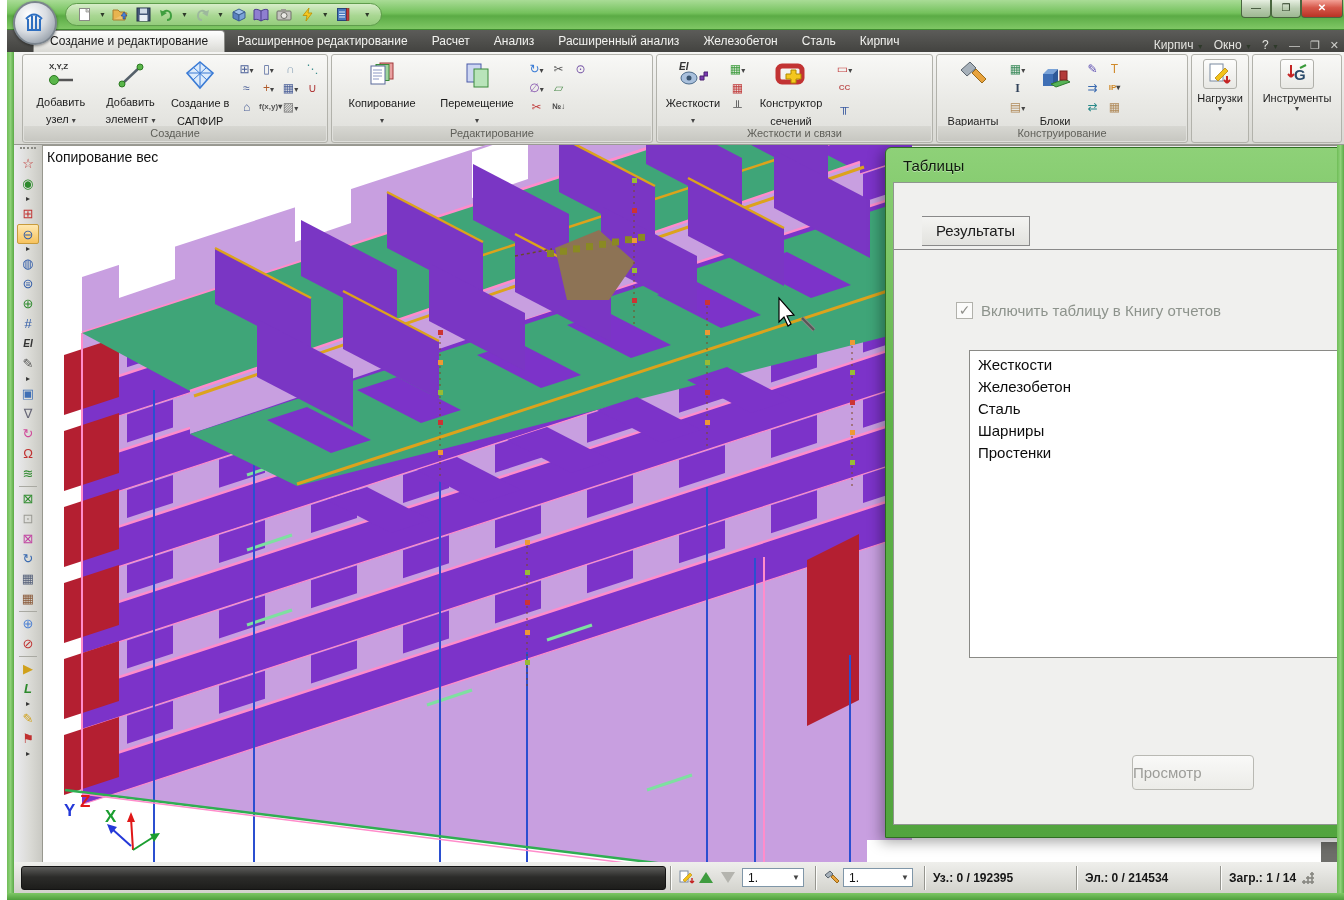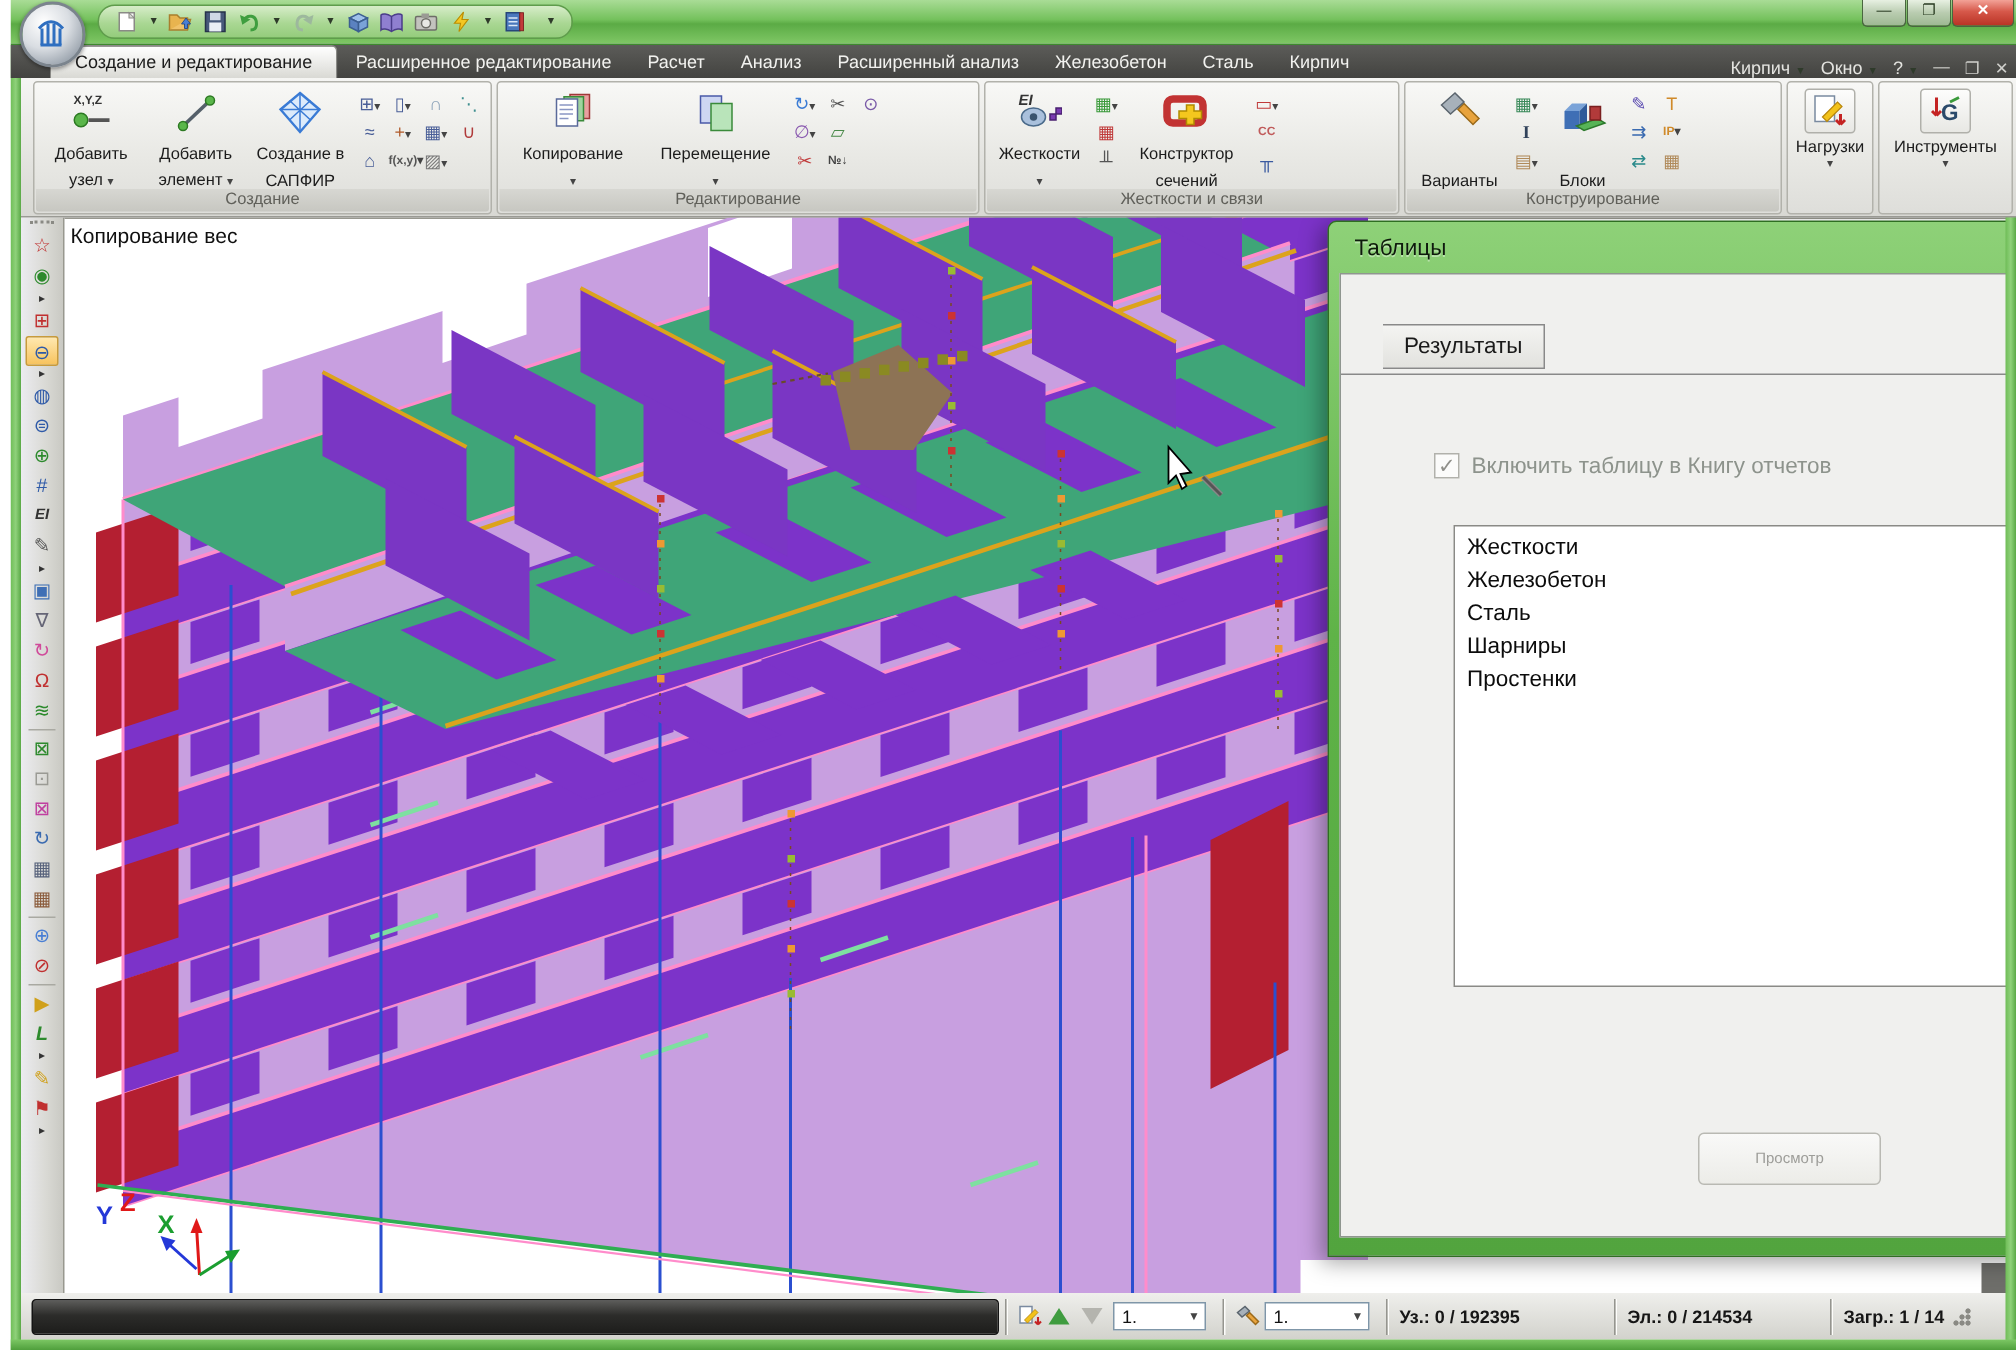--- a/index.html
+++ b/index.html
@@ -114,21 +114,21 @@
     gap:8px; font-size:15px; color:#8d938c; }
   .cb { width:17px; height:17px; background:#fbfbfa; border:1px solid #b1b1ab;
     color:#8f8f8a; font-size:14px; line-height:15px; text-align:center; }
   .dlg-list { position:absolute; left:75px; top:167px; width:400px; height:308px;
     background:#fff; border:1px solid #8a8a86; font-size:15px; color:#0c0c0c;
     padding:3px 0 0 8px; line-height:22px; }
   .dlg-btn { position:absolute; left:238px; top:572px; width:122px; height:35px;
     border:1px solid #b9b9b3; border-radius:4px;
     background:linear-gradient(#f9f9f8,#ececе8);
     background:linear-gradient(#f9f9f8,#ecece8);
-    font-size:10px; color:#9d9d99; text-align:center; line-height:33px; }
+    font-size:15px; color:#9d9d99; text-align:left; line-height:33px; }
 
   
   .under-dialog-strip { position:absolute; left:860px; top:840px; width:484px; height:22px;
     background:#fff; z-index:4; }
   .under-dialog-strip .corner { position:absolute; right:4px; top:2px; width:26px; height:20px;
     background:#6e6e6a; }
   .bottombar { position:absolute; left:7px; top:862px; width:1330px; height:31px;
     background:linear-gradient(#efefec,#d2d2cc); z-index:6; display:flex; align-items:center;
     padding:0 4px 0 7px; }
   .darkstrip { flex:1; height:24px; margin-right:4px; border-radius:3px;

